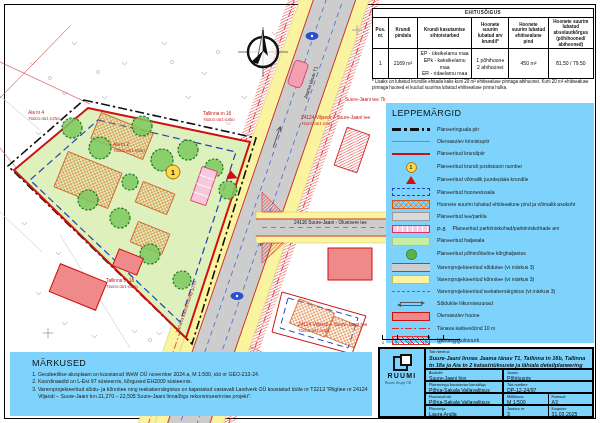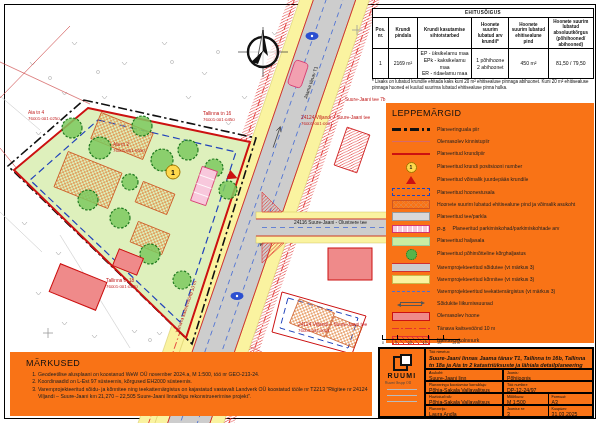--- a/index.html
+++ b/index.html
@@ -6,21 +6,21 @@
   body{width:600px;height:423px;position:relative;font-family:"Liberation Sans",sans-serif;color:#111;overflow:hidden;}
   .frame{position:absolute;inset:4px;border:1.4px solid #000;background:#fff;}
   
   #map-svg{position:absolute;left:0;top:0;z-index:1;}
   #map-labels{position:absolute;inset:0;z-index:2;}
   .map-label{position:absolute;font-size:4.8px;line-height:1.2;color:#c22020;white-space:nowrap;transform-origin:0 0;}
   .map-label.dark{color:#222;}
   .map-label .sub{font-size:4.4px;}
   .map-label.wrapped{white-space:normal;}
   
-  .panel{position:absolute;background:#f97316;z-index:4;}
+  .panel{position:absolute;background:#7dd3fc;z-index:4;}
   table.ehit{border-collapse:collapse;width:222px;background:#fff;}
   table.ehit th,table.ehit td{border:0.8px solid #000;padding:1px 2px;text-align:center;vertical-align:middle;}
   .ehit-title{font-size:6.8px;font-weight:bold;letter-spacing:.4px;padding:2px;}
   table.ehit th{font-size:4.6px;font-weight:bold;line-height:1.25;}
   table.ehit td{font-size:5.1px;line-height:1.3;white-space:pre-line;}
   #footnote{position:absolute;top:79px;right:6px;width:222px;font-size:4.5px;line-height:1.3;background:#fff;z-index:4;text-align:left;}
   
   #legend{left:386px;top:103px;width:208px;height:240px;padding:2px 0 0 6px;box-sizing:border-box;}
   #legend h2{font-size:9px;font-weight:400;letter-spacing:.4px;margin:3px 0 7px 0;}
   .lg-row{display:flex;align-items:center;gap:7px;margin-bottom:3.2px;min-height:9px;}
@@ -46,21 +46,21 @@
   .sw-traffic-directions{flex-direction:column;gap:1.5px;}
   .arr{height:1px;background:#555;width:22px;position:relative;}
   .arr::after{content:"";position:absolute;right:-3px;top:-1.7px;border-left:4px solid #555;border-top:2.2px solid transparent;border-bottom:2.2px solid transparent;}
   .arr.rev::after{right:auto;left:-3px;border-left:none;border-right:4px solid #555;}
   .sw-existing-building{height:9px;width:38px;background:#ef8a8a;border:1px solid #cc1111;box-sizing:border-box;}
   .sw-street-protection{height:1.6px;background:repeating-linear-gradient(90deg,#e23030 0 7px,transparent 7px 9px,#e23030 9px 11px,transparent 11px 13.5px);}
   .sw-visibility-triangle{height:9px;width:38px;border:1px solid #e23030;box-sizing:border-box;
      background:repeating-linear-gradient(45deg,#e23030 0 .8px,transparent .8px 3.6px);}
   
   #notes{left:10px;top:352px;width:362px;height:64px;padding-left:16px;box-sizing:border-box;}
-  #notes h2{font-size:9px;font-weight:400;letter-spacing:.4px;margin:6px 0 3px 0;}
+  #notes h2{font-size:9px;font-weight:400;letter-spacing:.4px;margin:6px 0 3px 6px;}
   #notes ol{margin:0;padding-left:12px;font-size:5.2px;line-height:1.4;width:335px;color:#222;}
   
   #scalebar{position:absolute;left:382px;top:335px;width:78px;z-index:5;}
   #scalebar .ticks{height:4px;border-bottom:1px solid #000;background:repeating-linear-gradient(90deg,#000 0 .8px,transparent .8px 15.3px);}
   #scalebar .labels{display:flex;justify-content:space-between;font-size:3.4px;color:#333;margin-top:.5px;}
   
   #titleblock{left:378px;right:6px;bottom:5px;height:71px;border:1px solid #000;display:grid;
      grid-template-columns:46px 1fr 90px;grid-template-rows:21px 1fr 1fr 1fr 1fr;z-index:5;box-sizing:border-box;}
   .tb-cell{border:.5px solid #000;padding:1px 3px;overflow:hidden;}
   .fld-label{font-size:3.7px;color:#111;line-height:1.1;}

